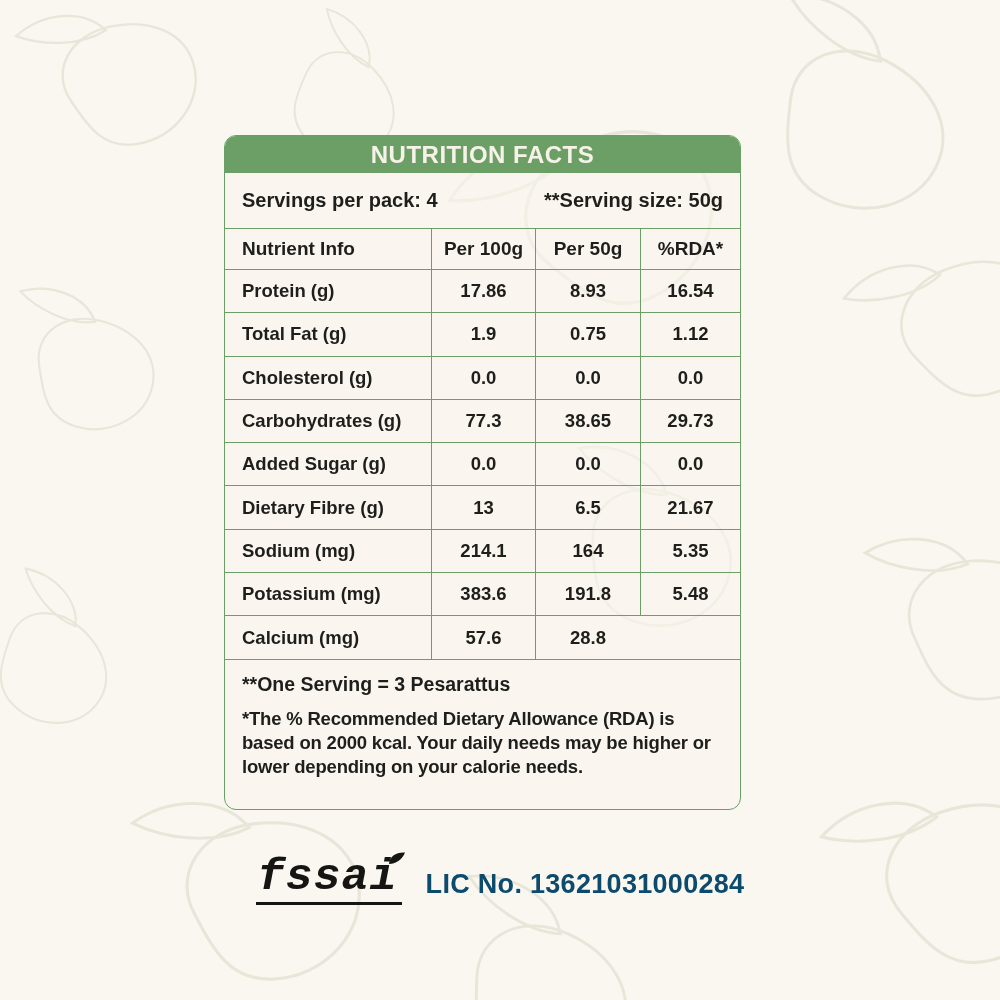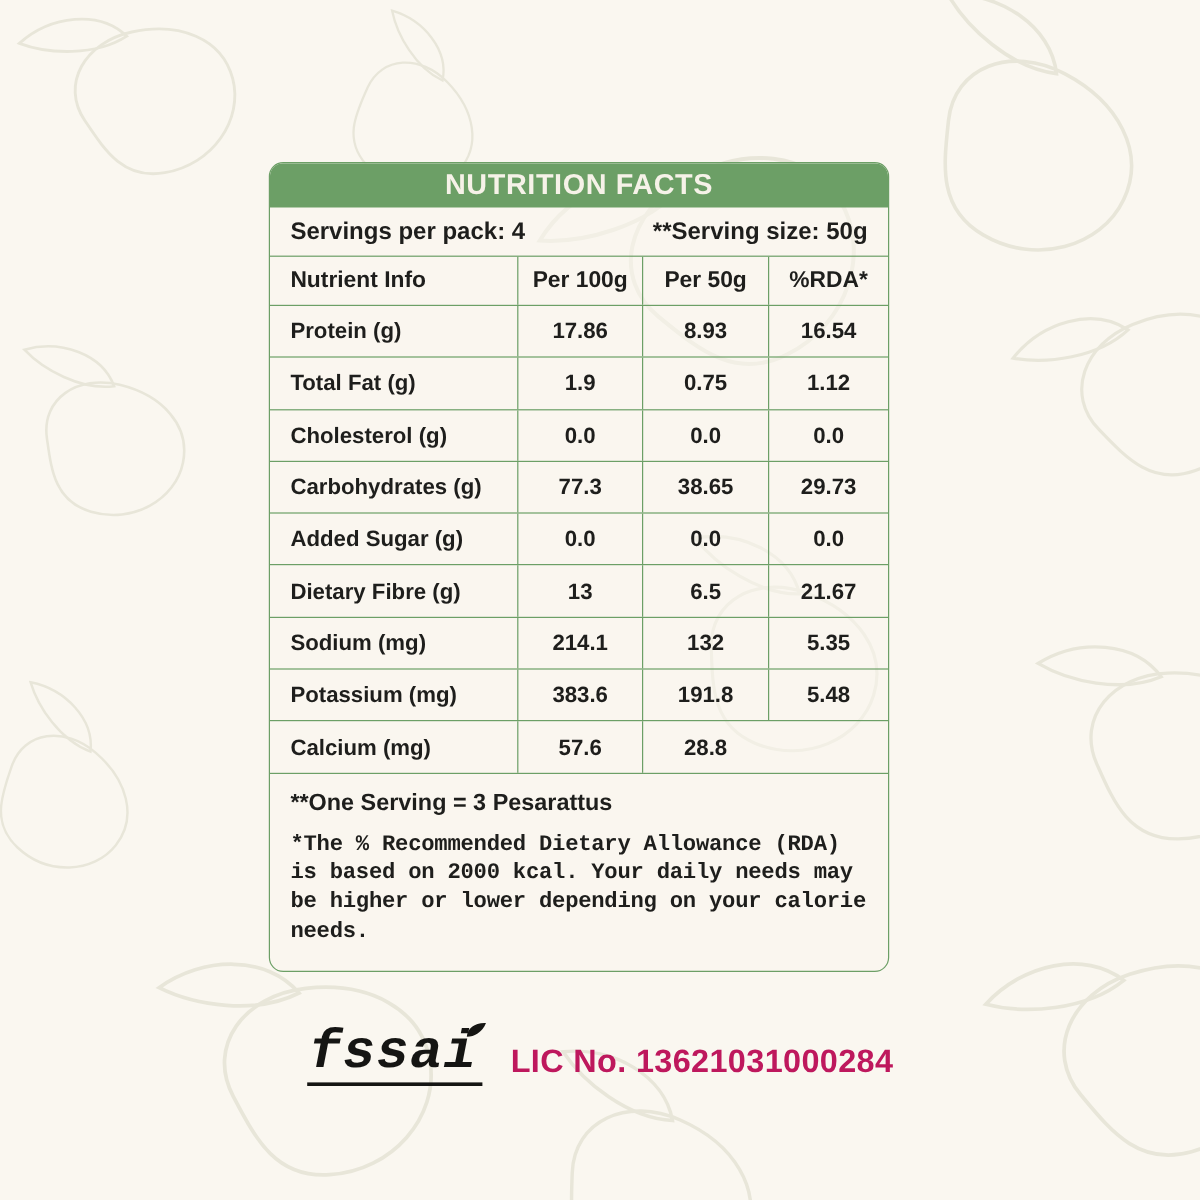--- a/index.html
+++ b/index.html
@@ -28,21 +28,21 @@
   }
   .banner {
     height: 37px;
     background: #6C9F66;
     border-radius: 10px 10px 0 0;
     display: flex; align-items: center; justify-content: center;
     color: #F6F2E8;
     font-size: 24px; font-weight: 700; letter-spacing: 0.5px;
   }
   .servings-row {
-    height: 41px;
+    height: 56px;
     display: flex; justify-content: space-between; align-items: center;
     padding: 0 17px;
     font-size: 20px; font-weight: 700;
     border-bottom: 1.2px solid #6C9F66;
   }
   .trow {
     display: grid;
     grid-template-columns: 206px 104px 105px 1fr;
     border-bottom: 1.2px solid #6C9F66;
   }
@@ -56,21 +56,20 @@
   .cell.first { justify-content: flex-start; padding-left: 17px; }
   .cell.sep { border-left: 1.2px solid #6C9F66; }
 
   .footnotes { padding: 13px 17px 0 17px; }
   .footnote-serving {
     font-size: 19.5px; font-weight: 700; margin-bottom: 11px;
   }
   .footnote-rda {
     font-size: 18.5px; font-weight: 600; line-height: 1.32;
     letter-spacing: -0.2px;
-    font-family: Liberation Mono, monospace;
   }
 
   
   .footer-row {
     position: absolute; left: 0; top: 846px; width: 1000px; height: 70px;
     display: flex; align-items: center; justify-content: center;
     gap: 24px;
   }
   .fssai-logo {
     position: relative;
@@ -78,21 +77,21 @@
     font-style: italic; font-weight: 700;
     font-size: 45px; line-height: 0.95;
     color: #151513;
     border-bottom: 3.5px solid #151513;
     padding: 0 4px 3px 2px;
     letter-spacing: 1px;
   }
   .fssai-leaf { position: absolute; top: -6px; right: -4px; }
   .license-text {
     font-size: 27px; font-weight: 600; letter-spacing: 0.3px;
-    color: #be185d;
+    color: #0c4a6e;
     padding-top: 6px;
   }
 </style>
 </head>
 <body>
 
 <svg class="bg-pattern" viewBox="0 0 1000 1000" fill="none" xmlns="http://www.w3.org/2000/svg">
   <defs>
     <g id="mango" stroke="#E8E6D9" stroke-width="2.4" fill="none">
       <path d="M20 70 C10 35 40 8 80 12 C120 16 150 40 148 75 C146 110 110 138 70 132 C35 127 28 98 20 70 Z"></path>
@@ -169,21 +168,21 @@
   <div class="trow data">
     <div class="cell first">Dietary Fibre (g)</div>
     <div class="cell sep">13</div>
     <div class="cell sep">6.5</div>
     <div class="cell sep">21.67</div>
   </div>
 
   <div class="trow data">
     <div class="cell first">Sodium (mg)</div>
     <div class="cell sep">214.1</div>
-    <div class="cell sep">132</div>
+    <div class="cell sep">164</div>
     <div class="cell sep">5.35</div>
   </div>
 
   <div class="trow data">
     <div class="cell first">Potassium (mg)</div>
     <div class="cell sep">383.6</div>
     <div class="cell sep">191.8</div>
     <div class="cell sep">5.48</div>
   </div>
 

